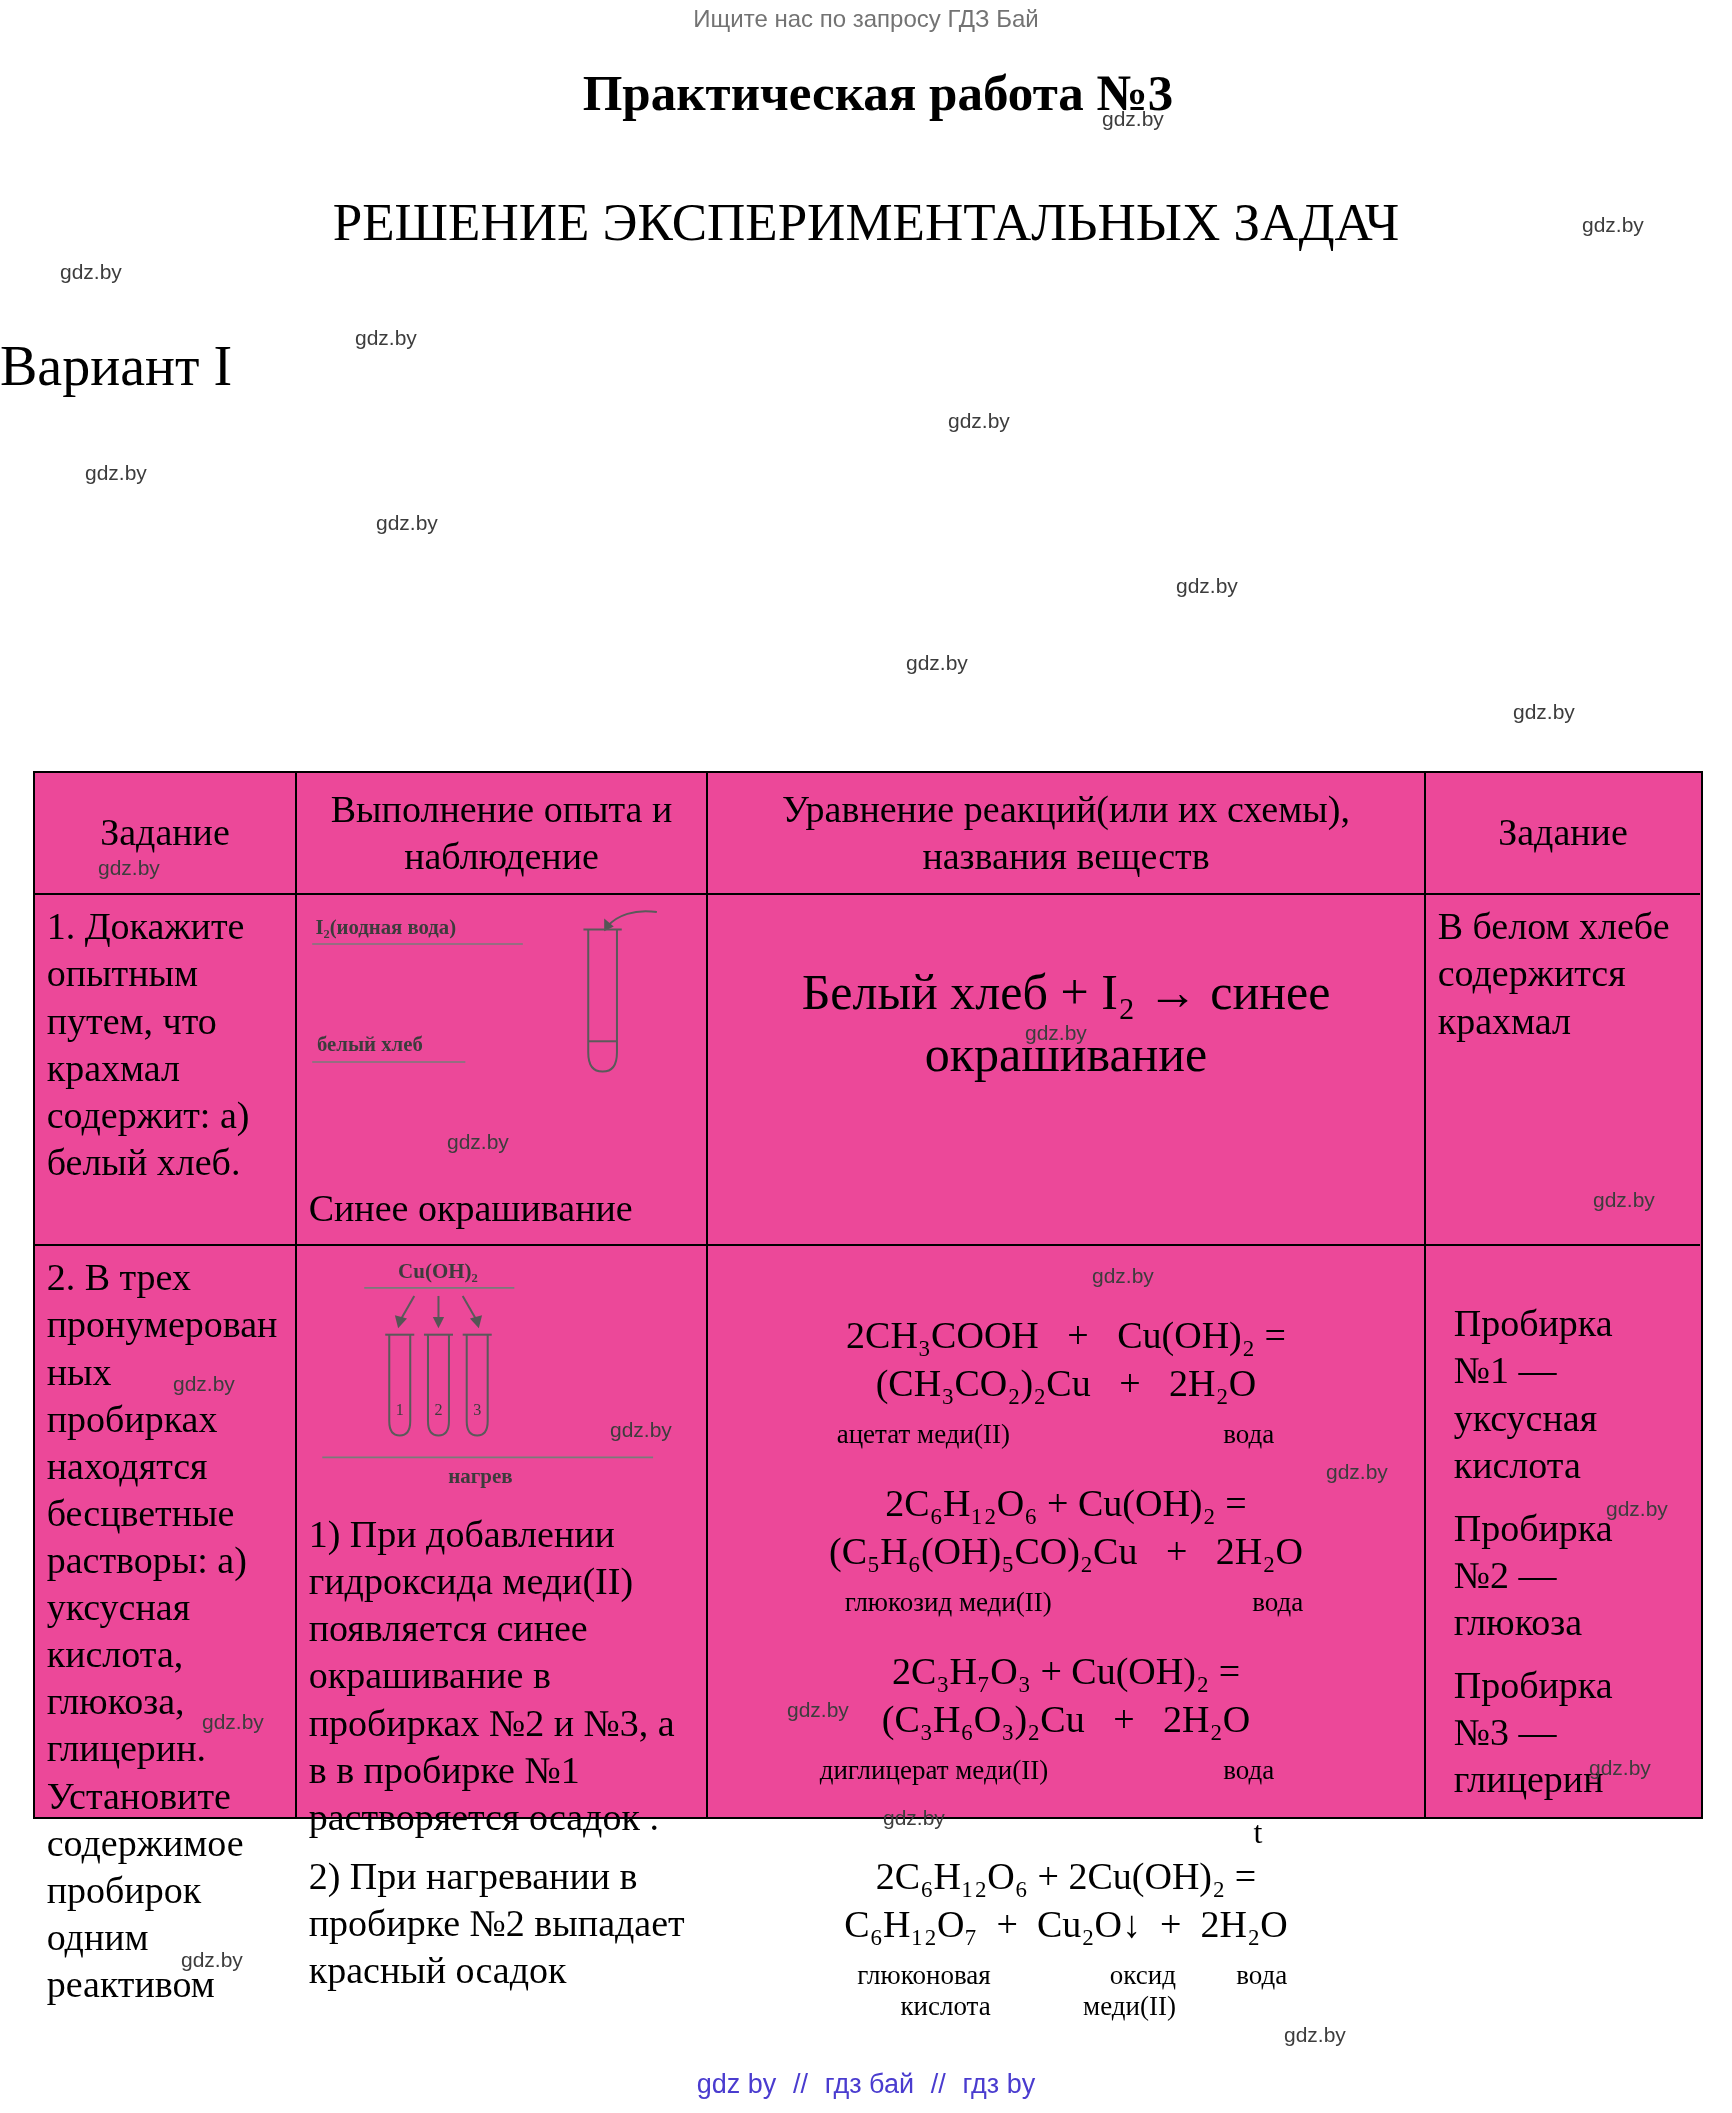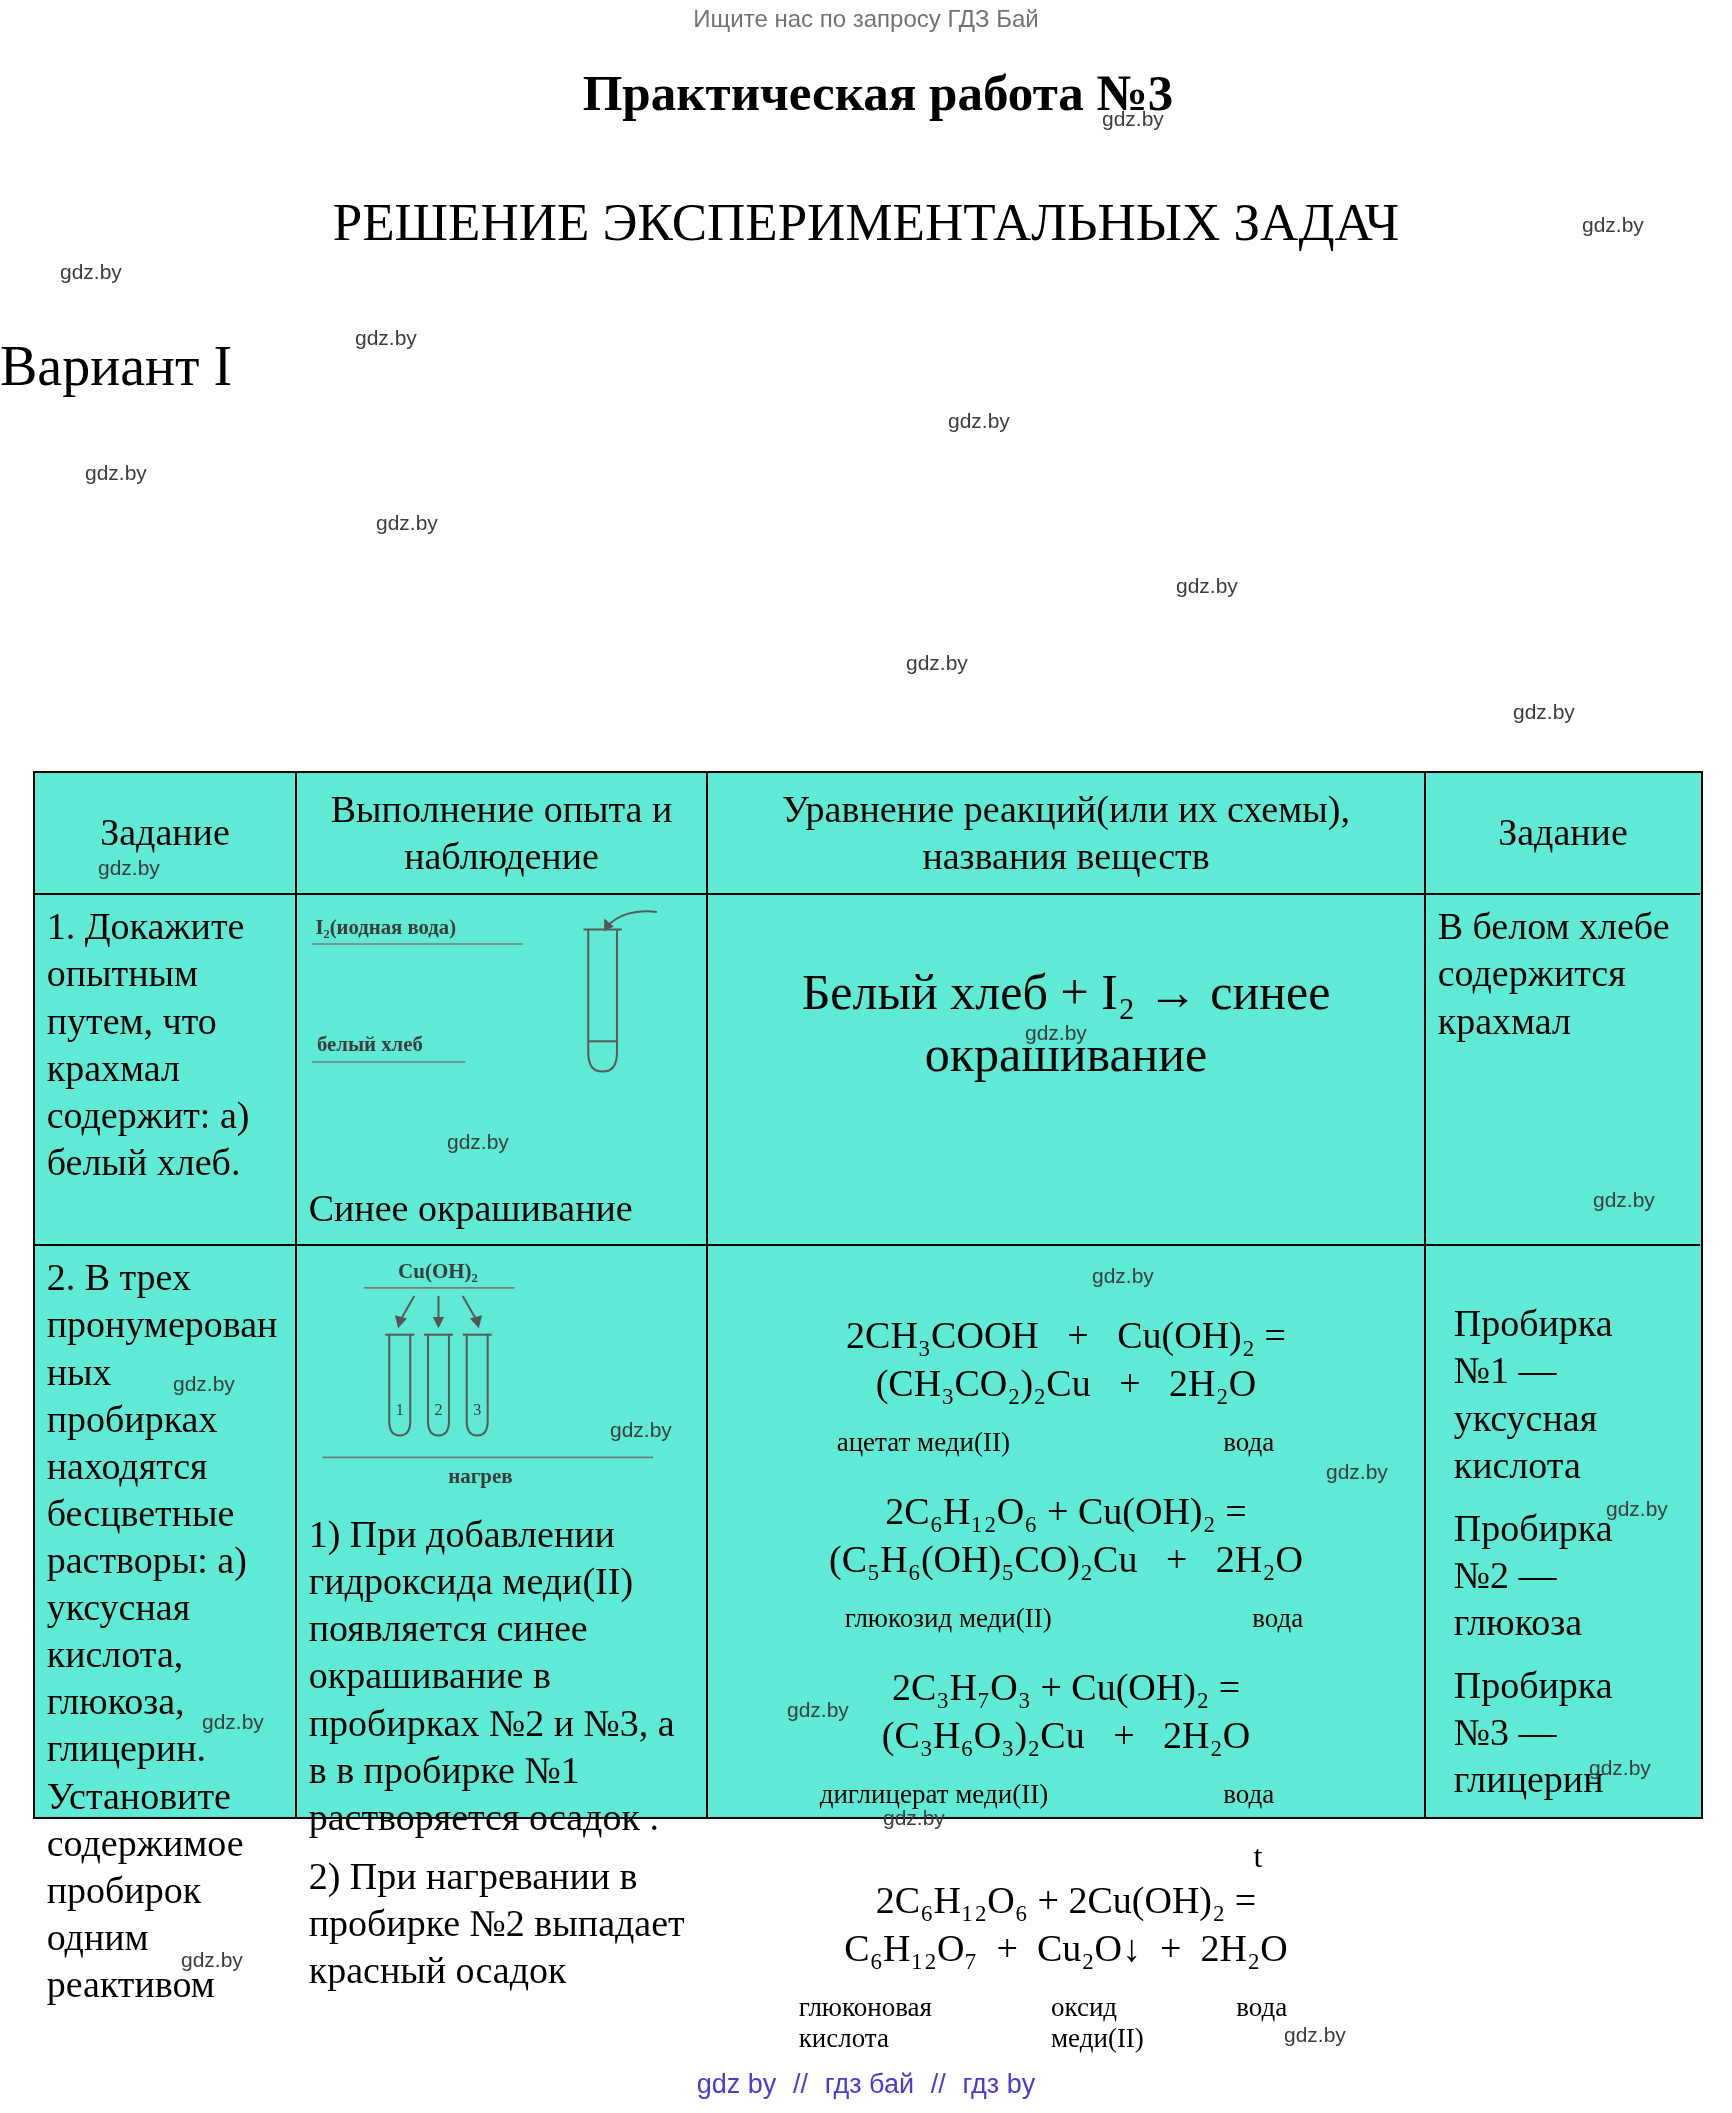--- a/index.html
+++ b/index.html
@@ -8,21 +8,21 @@
   .page{position:relative;width:1732px;height:2114px;overflow:hidden;background:#fff}
 
   .promo{position:absolute;top:5px;left:0;width:100%;text-align:center;
          font-family:"Liberation Sans","DejaVu Sans",sans-serif;font-size:24px;color:#737373}
   .title{position:absolute;top:52px;left:0;width:100%;text-align:center;font-size:51px;font-weight:bold;margin:12px}
   .subtitle{position:absolute;top:192px;left:0;width:100%;text-align:center;font-size:53px;font-weight:normal;margin:0}
   .variant{position:absolute;top:334px;left:0;width:100%;text-align:left;font-size:56px;font-weight:normal;margin:0}
 
   .wm{position:absolute;font-family:"Liberation Sans","DejaVu Sans",sans-serif;font-size:21px;color:#3d3d3d;white-space:nowrap;z-index:5}
 
-  .table{position:absolute;left:33px;top:771px;width:1670px;border:2.5px solid #000;background:#5eead4}
+  .table{position:absolute;left:33px;top:771px;width:1670px;border:2.5px solid #000;background:#ec4899}
   .trow{display:grid;grid-template-columns:262px 411px 718px 274px}
   .cell{position:relative;border-right:2.5px solid #000;border-bottom:2.5px solid #000;padding:8.3px 11.7px;font-size:38px;line-height:1.24}
   .cell:last-child{border-right:none}
   .table .trow:last-child .cell{border-bottom:none}
   .thead .cell{display:flex;align-items:center;justify-content:center;text-align:center;height:122px;padding:3.3px 8.3px}
   .r1 .cell{height:351px}
   .r2 .cell{height:571px}
 
   .task-cell{overflow-wrap:anywhere;word-break:break-word}
 
@@ -32,21 +32,21 @@
   .fig-line{stroke:#7a7a7a;stroke-width:2}
 
   .obs-bottom{position:absolute;left:11.7px;bottom:11.7px;font-size:38px}
   .obs-par{margin:11.7px 0 0 0}
 
   .eq-single{text-align:center;margin-top:58px;font-size:50px}
 
   .eqs-wrap{padding-top:58px}
   .eq{margin-bottom:30px;text-align:center}
   .eq-line{white-space:pre;font-size:38px;line-height:1.25}
-  .eq-labels{display:flex;justify-content:space-between;font-size:27px;line-height:1.15;margin-top:20px;text-align:left}
+  .eq-labels{display:flex;justify-content:space-between;font-size:27px;line-height:1.15;margin-top:12px;text-align:right}
   .eq-t{text-align:right;padding-right:150px;font-size:32px;line-height:1;height:37px}
 
   .concl-text{margin-top:46px}
   .concl-line{margin:16px}
 
   .footer{position:absolute;top:2069px;left:0;width:100%;display:flex;justify-content:center;gap:16.7px;
           font-family:"Liberation Sans","DejaVu Sans",sans-serif;font-size:27px;color:#4a3ccf}
 </style>
 </head>
 <body>

